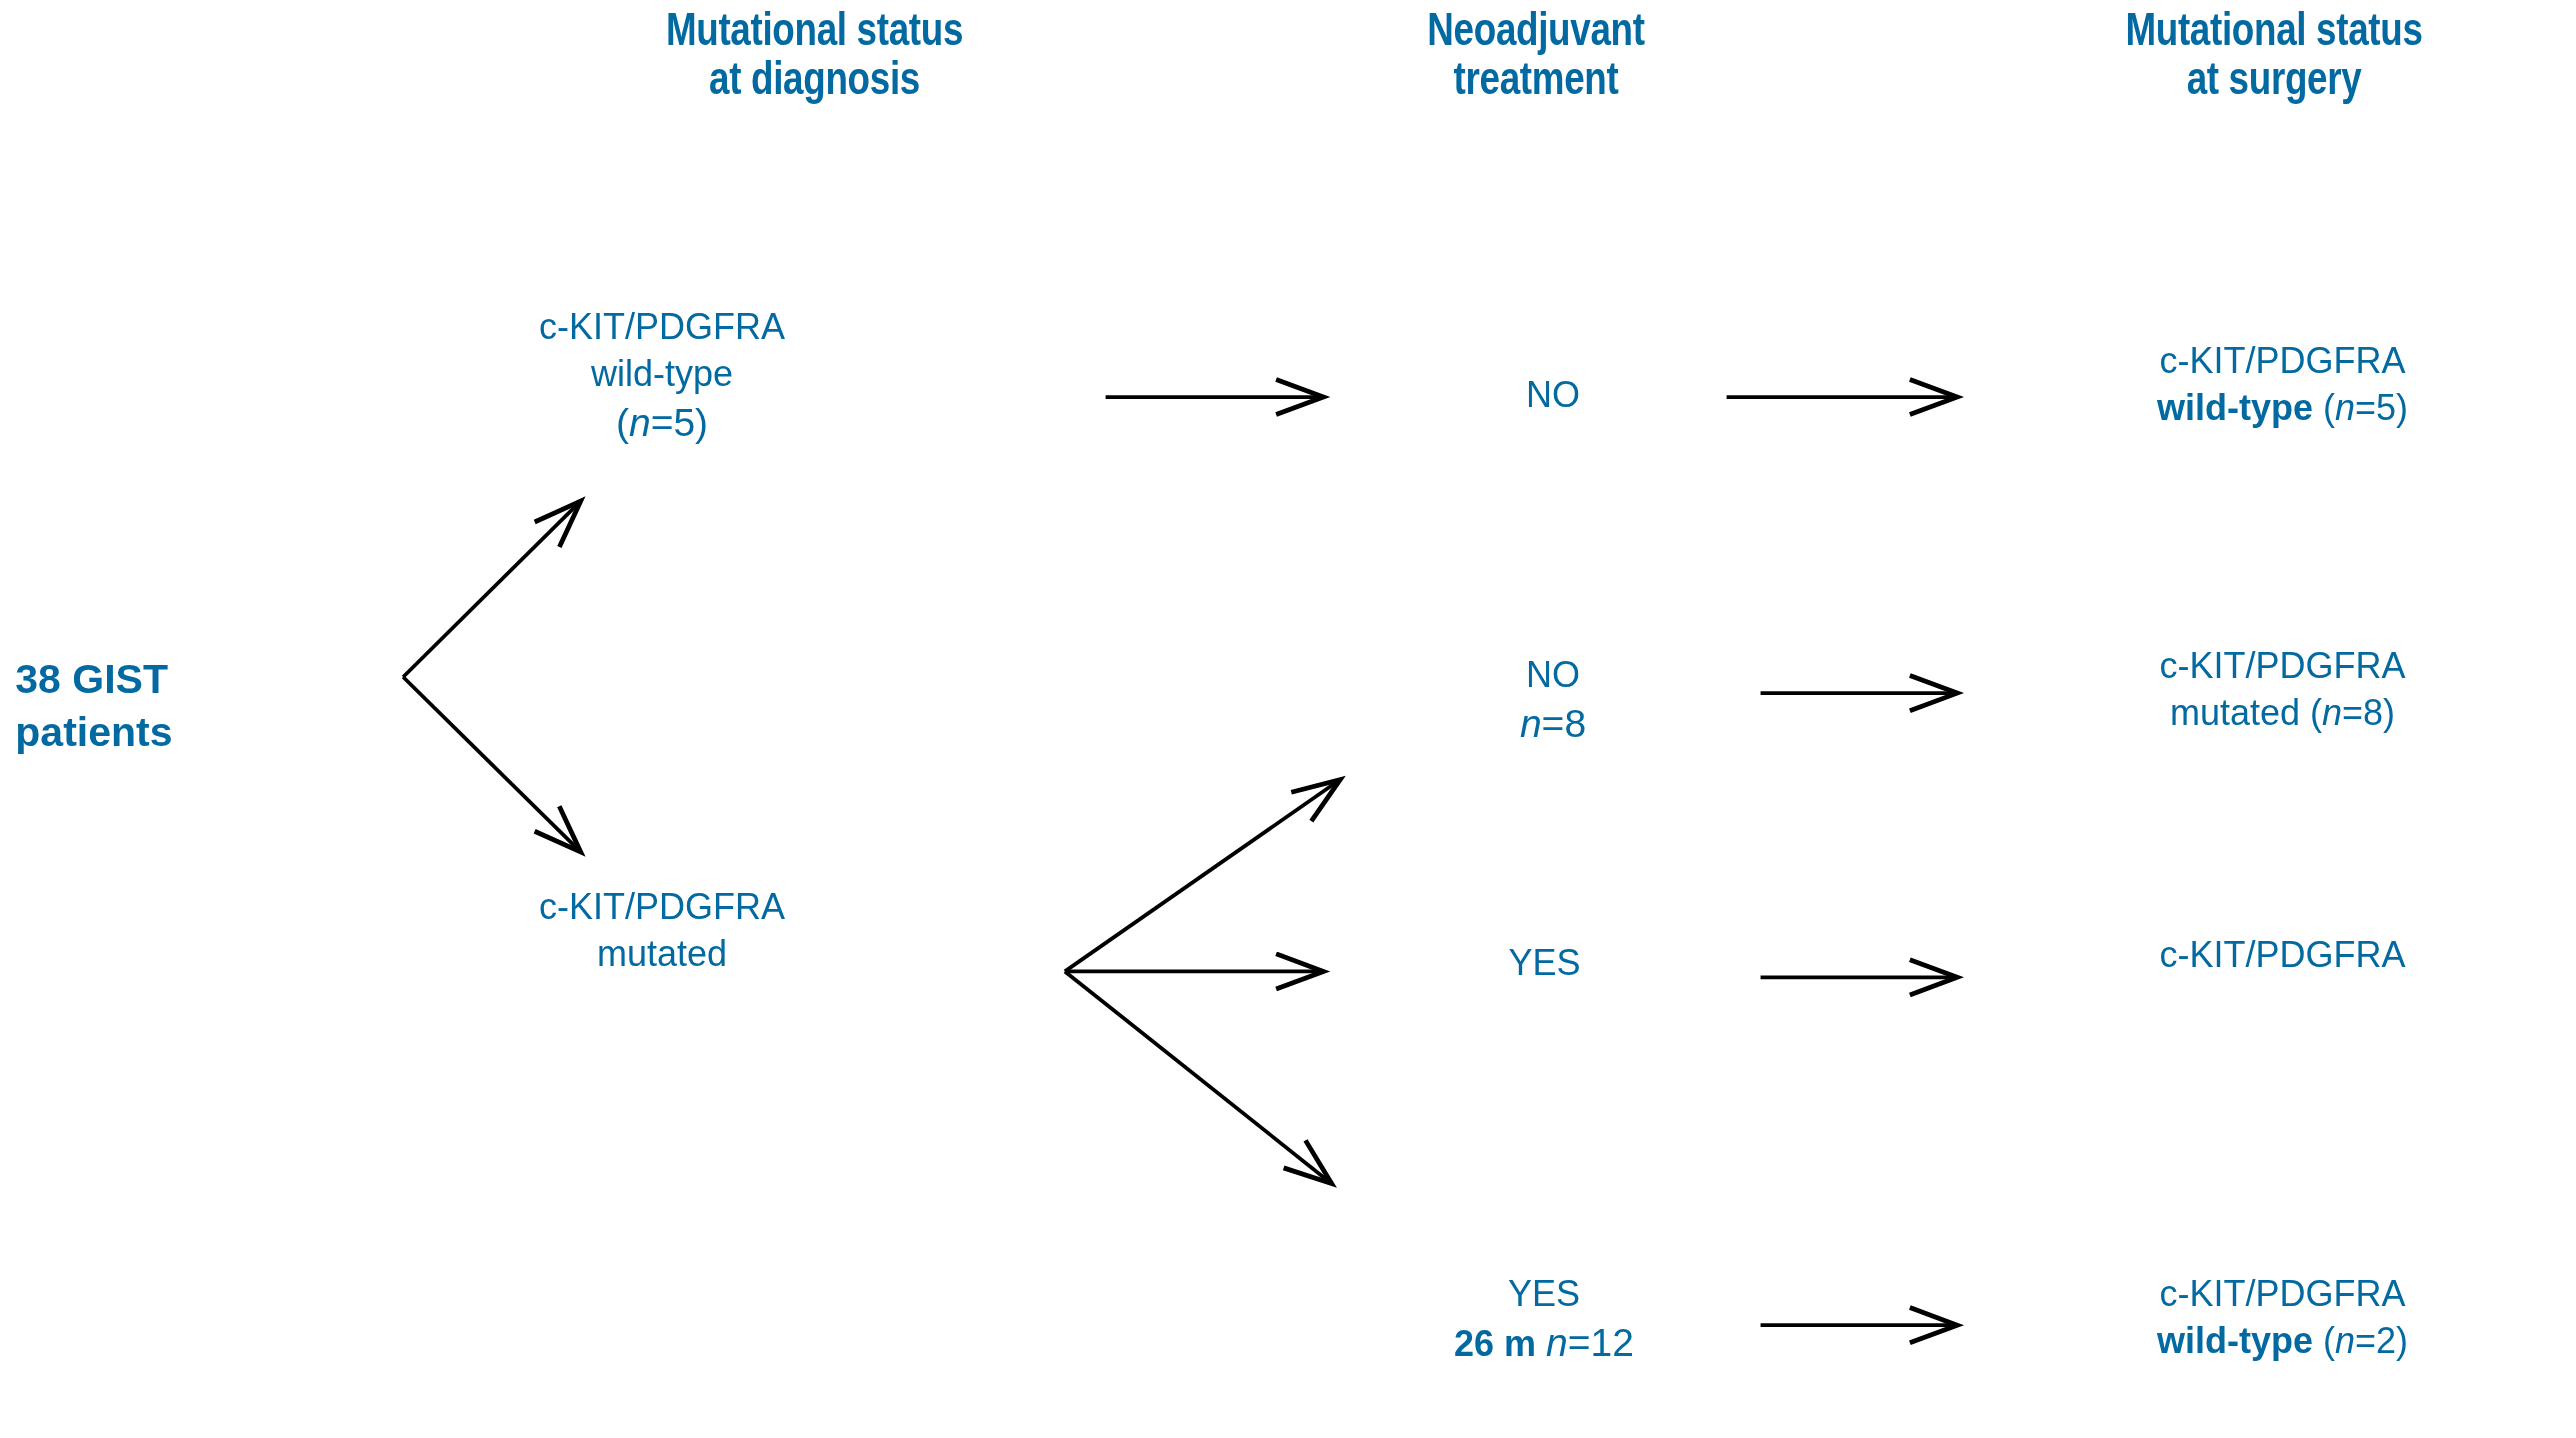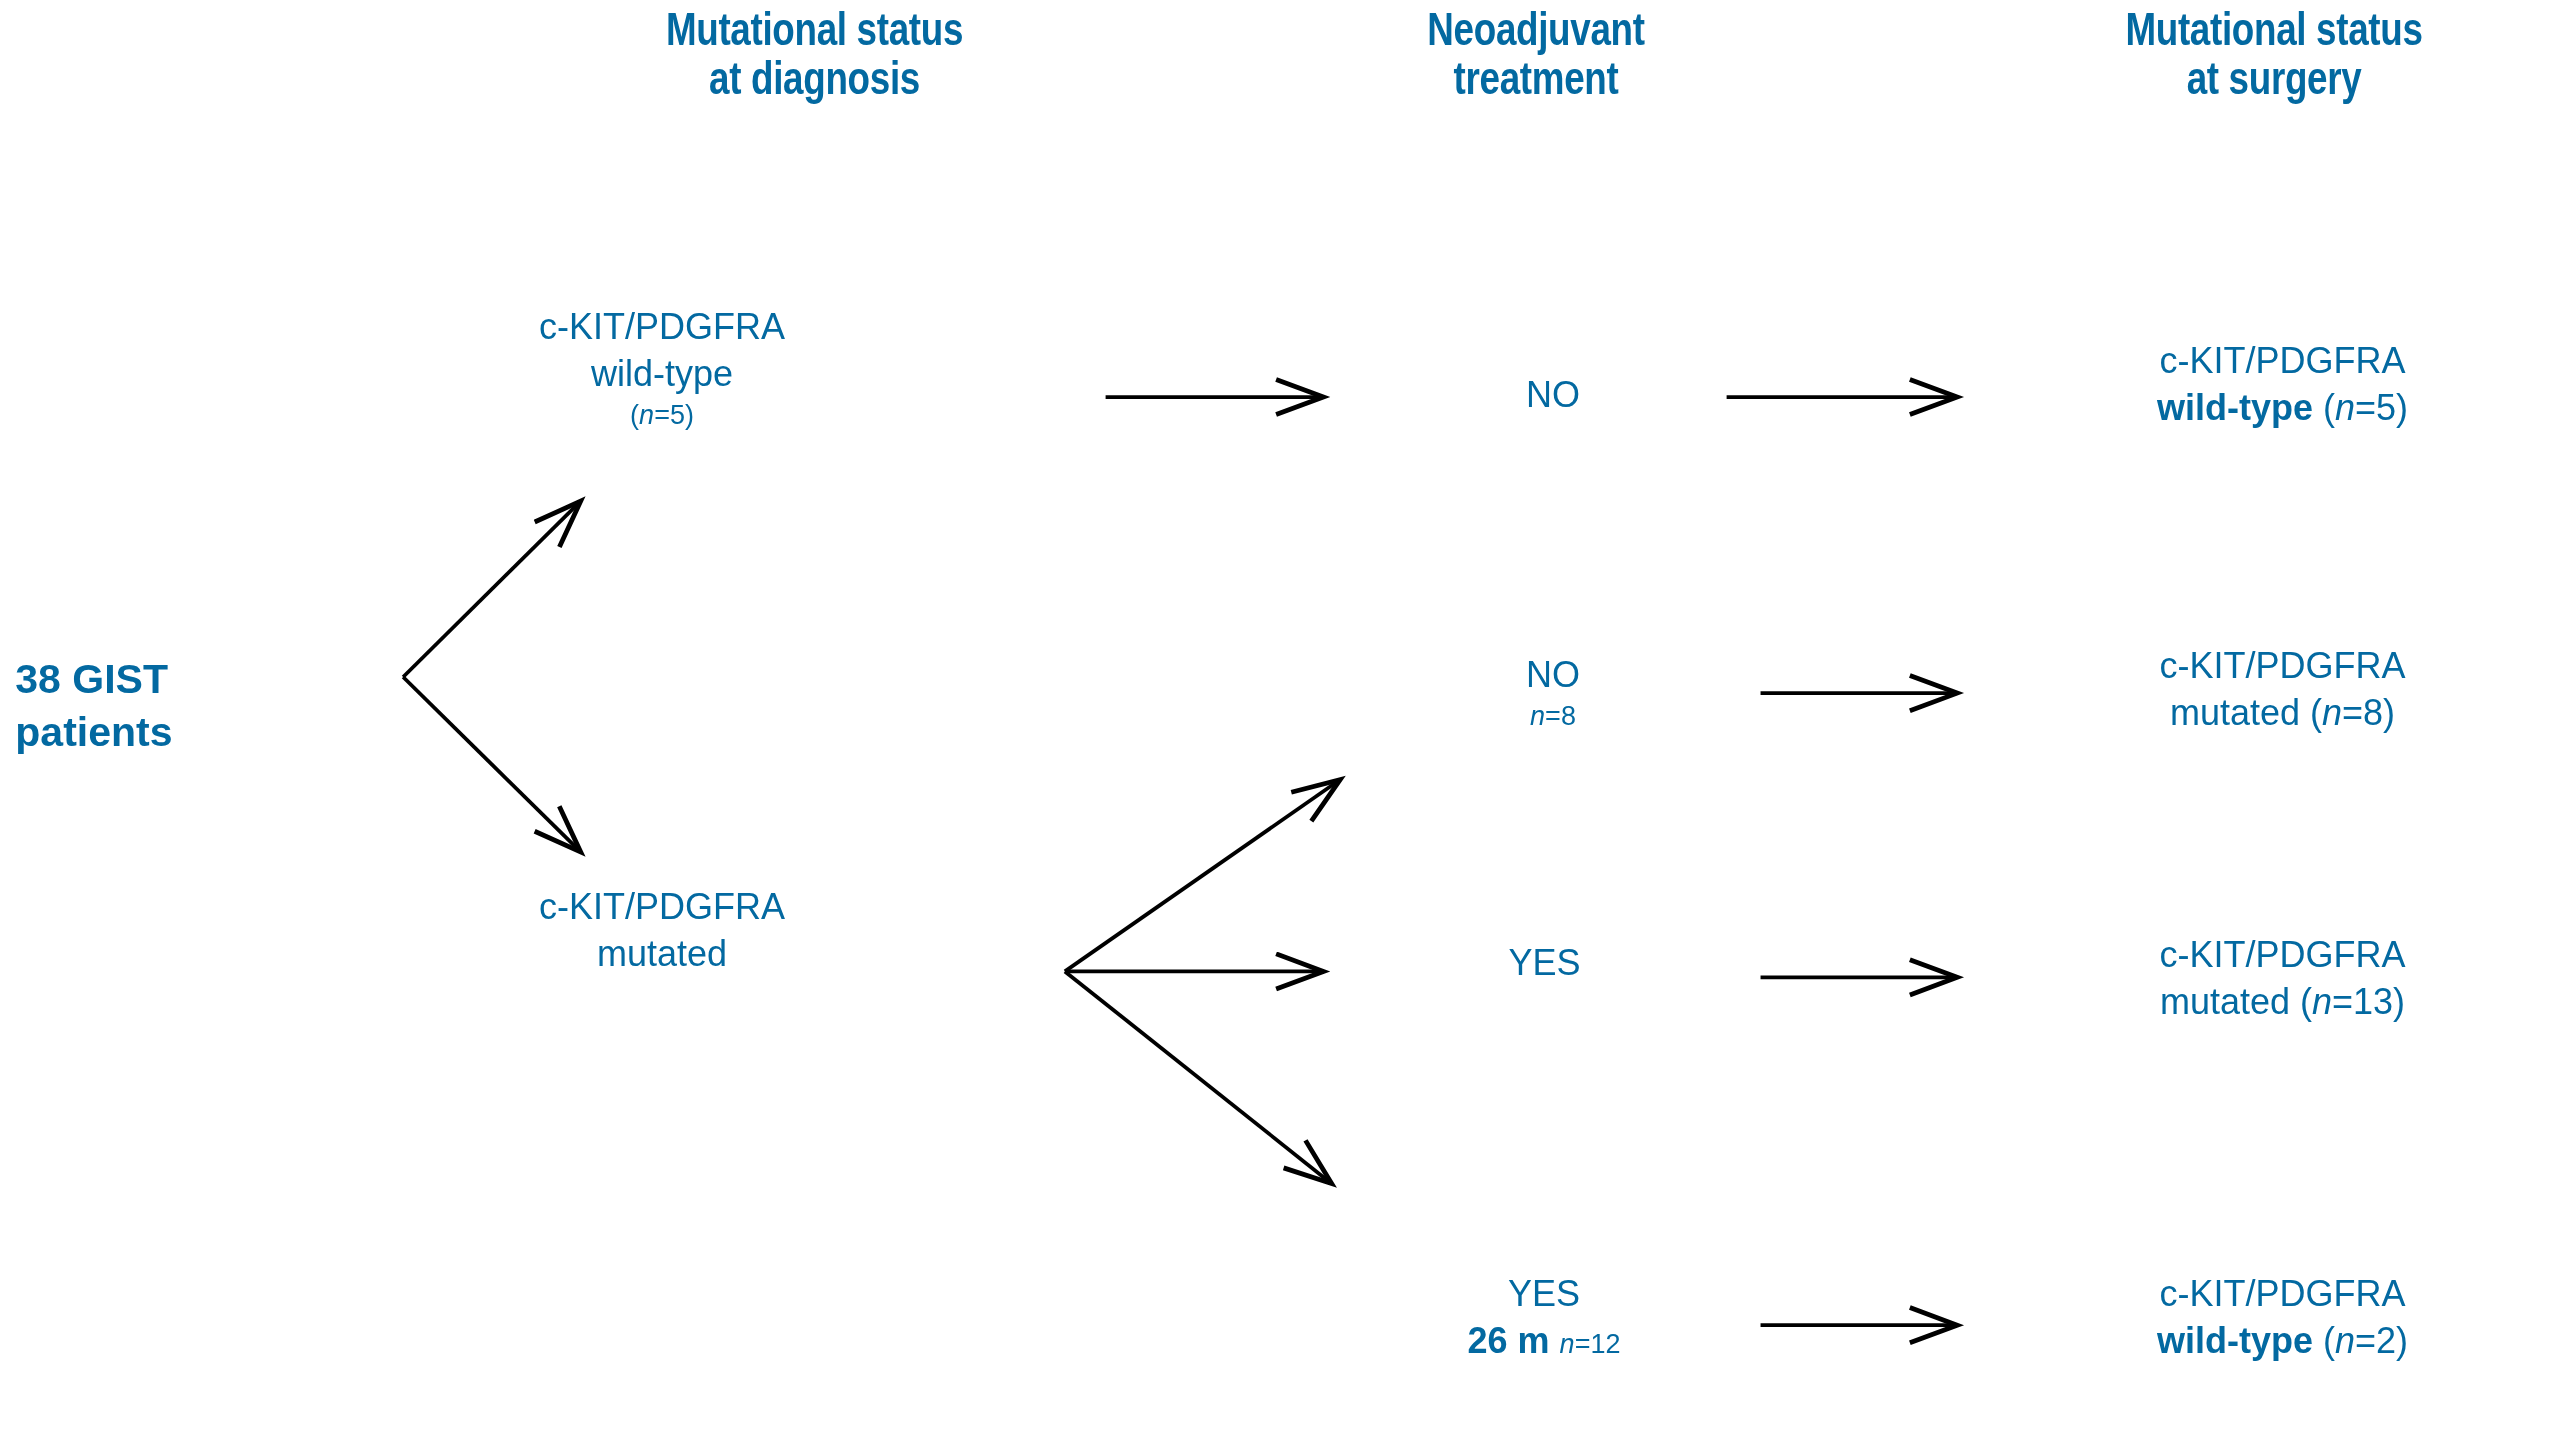--- a/index.html
+++ b/index.html
@@ -33,21 +33,21 @@
   }
 
   
   .node {
     text-align: center;
     font-size: 36px;
     line-height: 1.30;
     white-space: nowrap;
   }
   .node .line { display: block; }
-  .node .small { font-size: 27px; }
+  .node .small { font-size: 39px; }
   .node .b { font-weight: bold; }
   .n-ital { font-style: italic; }
 
   .root-node {
     font-weight: bold;
     font-size: 41px;
     line-height: 1.30;
     text-align: left;
     margin-top: 40px;
   }
@@ -113,21 +113,20 @@
     <span class="line"><span class="b">wild-type</span><span> (</span><span class="n-ital">n</span><span>=5)</span></span>
   </div>
 
   <div class="abs node" style="left:2011px; top:643px; width:543px;">
     <span class="line">c-KIT/PDGFRA</span>
     <span class="line"><span>mutated</span><span> (</span><span class="n-ital">n</span><span>=8)</span></span>
   </div>
 
   <div class="abs node" style="left:2011px; top:932px; width:543px;">
     <span class="line">c-KIT/PDGFRA</span>
-    <span class="line"><span>mutated</span><span> (</span><span class="n-ital">n</span><span>=13)</span></span>
   </div>
 
   <div class="abs node" style="left:2011px; top:1271px; width:543px;">
     <span class="line">c-KIT/PDGFRA</span>
     <span class="line"><span class="b">wild-type</span><span> (</span><span class="n-ital">n</span><span>=2)</span></span>
   </div>
 
   <svg id="arrows" viewBox="0 0 3036 1695">
     <defs>
       <marker id="ah" markerWidth="16" markerHeight="16" refX="13" refY="5.2" orient="auto" markerUnits="strokeWidth">

